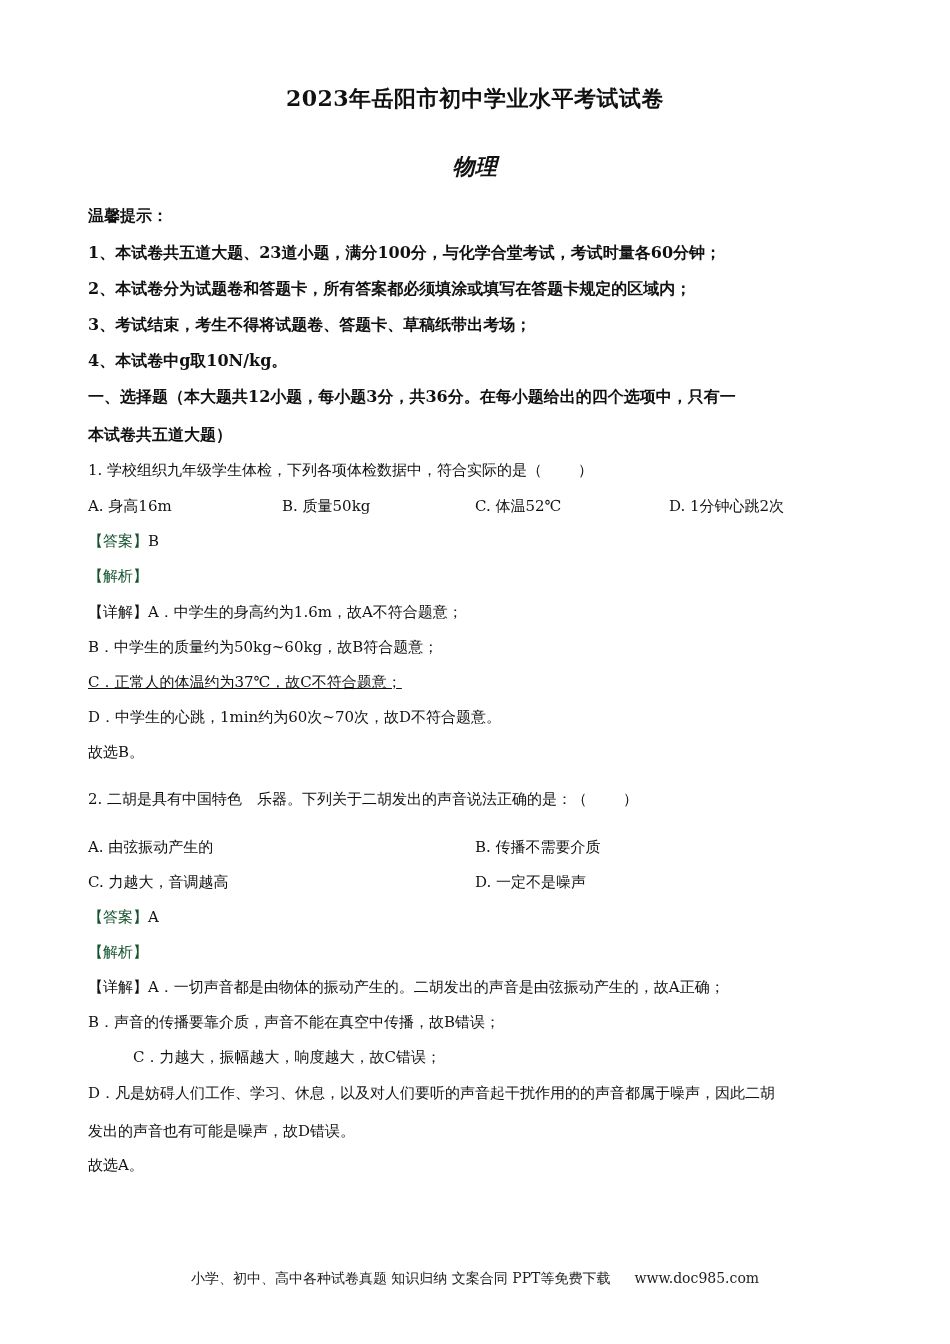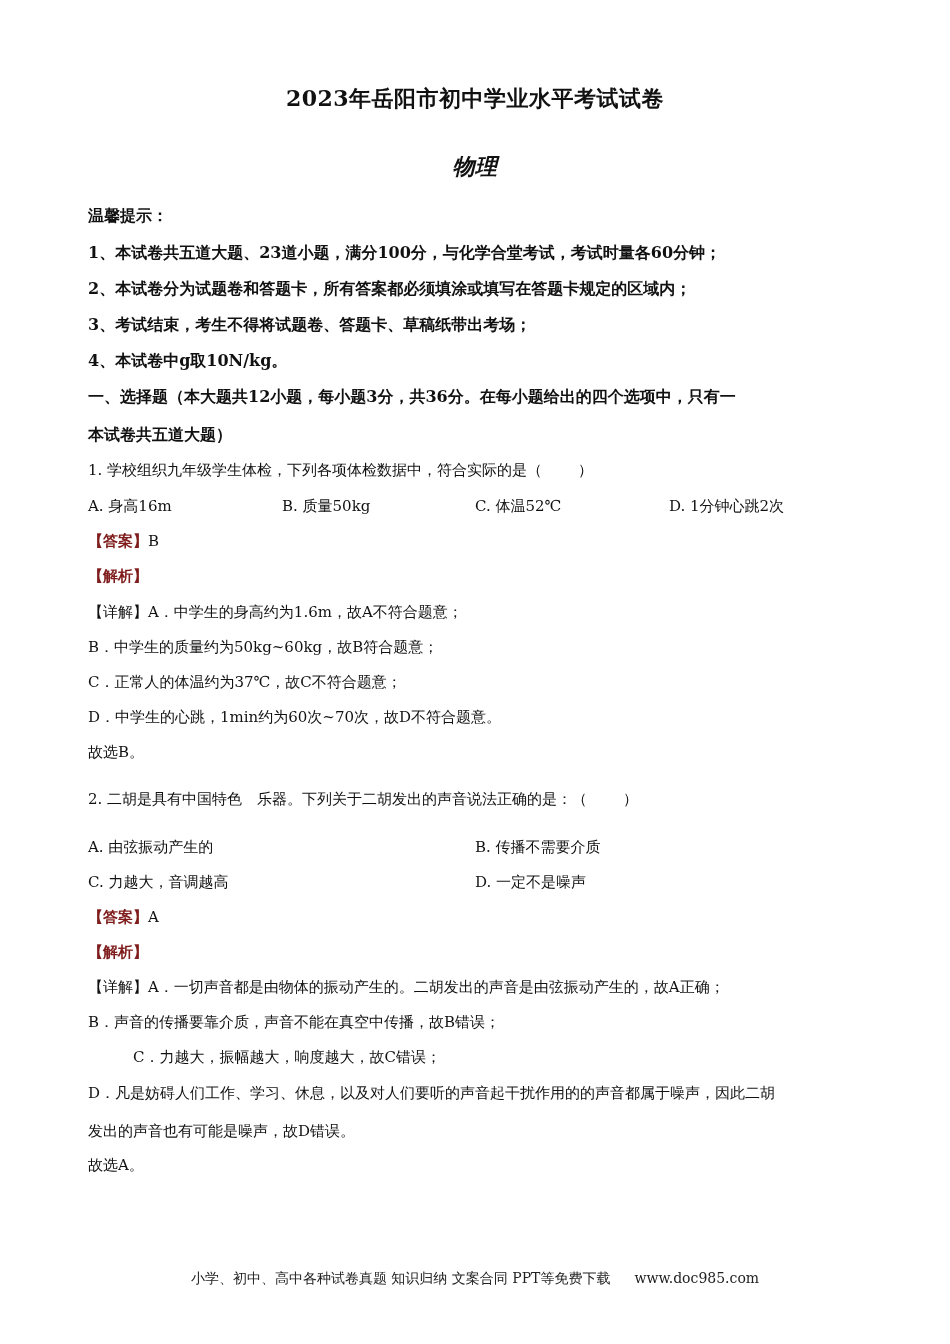--- a/index.html
+++ b/index.html
@@ -21,21 +21,21 @@
       width: 950px;
       height: 1344px;
     }
     .abs { position: absolute; white-space: nowrap; }
     .title {
       left: 0; width: 950px; text-align: center;
       font-weight: bold; font-size: 22px; letter-spacing: 0.5px;
     }
     .bold { font-weight: bold; font-size: 16px; }
     .body-text { font-size: 15px; }
-    .label-blue { color: #7f1d1d; font-weight: bold; }
+    .label-blue { color: #14532d; }
     .left { left: 88px; }
     .opt-a { left: 88px; }
     .opt-b { left: 282px; }
     .opt-c { left: 475px; }
     .opt-d { left: 669px; }
     .opt2-left { left: 88px; }
     .opt2-right { left: 475px; }
     .footer {
       left: 0; width: 950px; text-align: center;
       font-size: 14px; color: #222;
@@ -70,21 +70,21 @@
 
   <div class="abs body-text left" style="top:532px;">
     <span class="label-blue">【答案】</span><span>B</span>
   </div>
   <div class="abs body-text left label-blue" style="top:567px;">【解析】</div>
 
   <div class="abs body-text left" style="top:603px;">
     <span>【详解】</span><span>A．中学生的身高约为1.6m，故A不符合题意；</span>
   </div>
   <div class="abs body-text left" style="top:638px;">B．中学生的质量约为50kg~60kg，故B符合题意；</div>
-  <div class="abs body-text left" style="top:673px;">C．正常人的体温约为37℃，故C不符合题意；</div>
+  <div class="abs body-text left" style="top:673px;text-decoration:underline;">C．正常人的体温约为37℃，故C不符合题意；</div>
   <div class="abs body-text left" style="top:708px;">D．中学生的心跳，1min约为60次~70次，故D不符合题意。</div>
   <div class="abs body-text left" style="top:743px;">故选B。</div>
 
   <div class="abs body-text left" style="top:790px;">
     <span>2. 二胡是具有中国特色　乐器。下列关于二胡发出的声音说法正确的是：（</span><span class="paren-gap"></span><span>）</span>
   </div>
   <div class="abs body-text opt2-left" style="top:838px;">A. 由弦振动产生的</div>
   <div class="abs body-text opt2-right" style="top:838px;">B. 传播不需要介质</div>
   <div class="abs body-text opt2-left" style="top:873px;">C. 力越大，音调越高</div>
   <div class="abs body-text opt2-right" style="top:873px;">D. 一定不是噪声</div>

